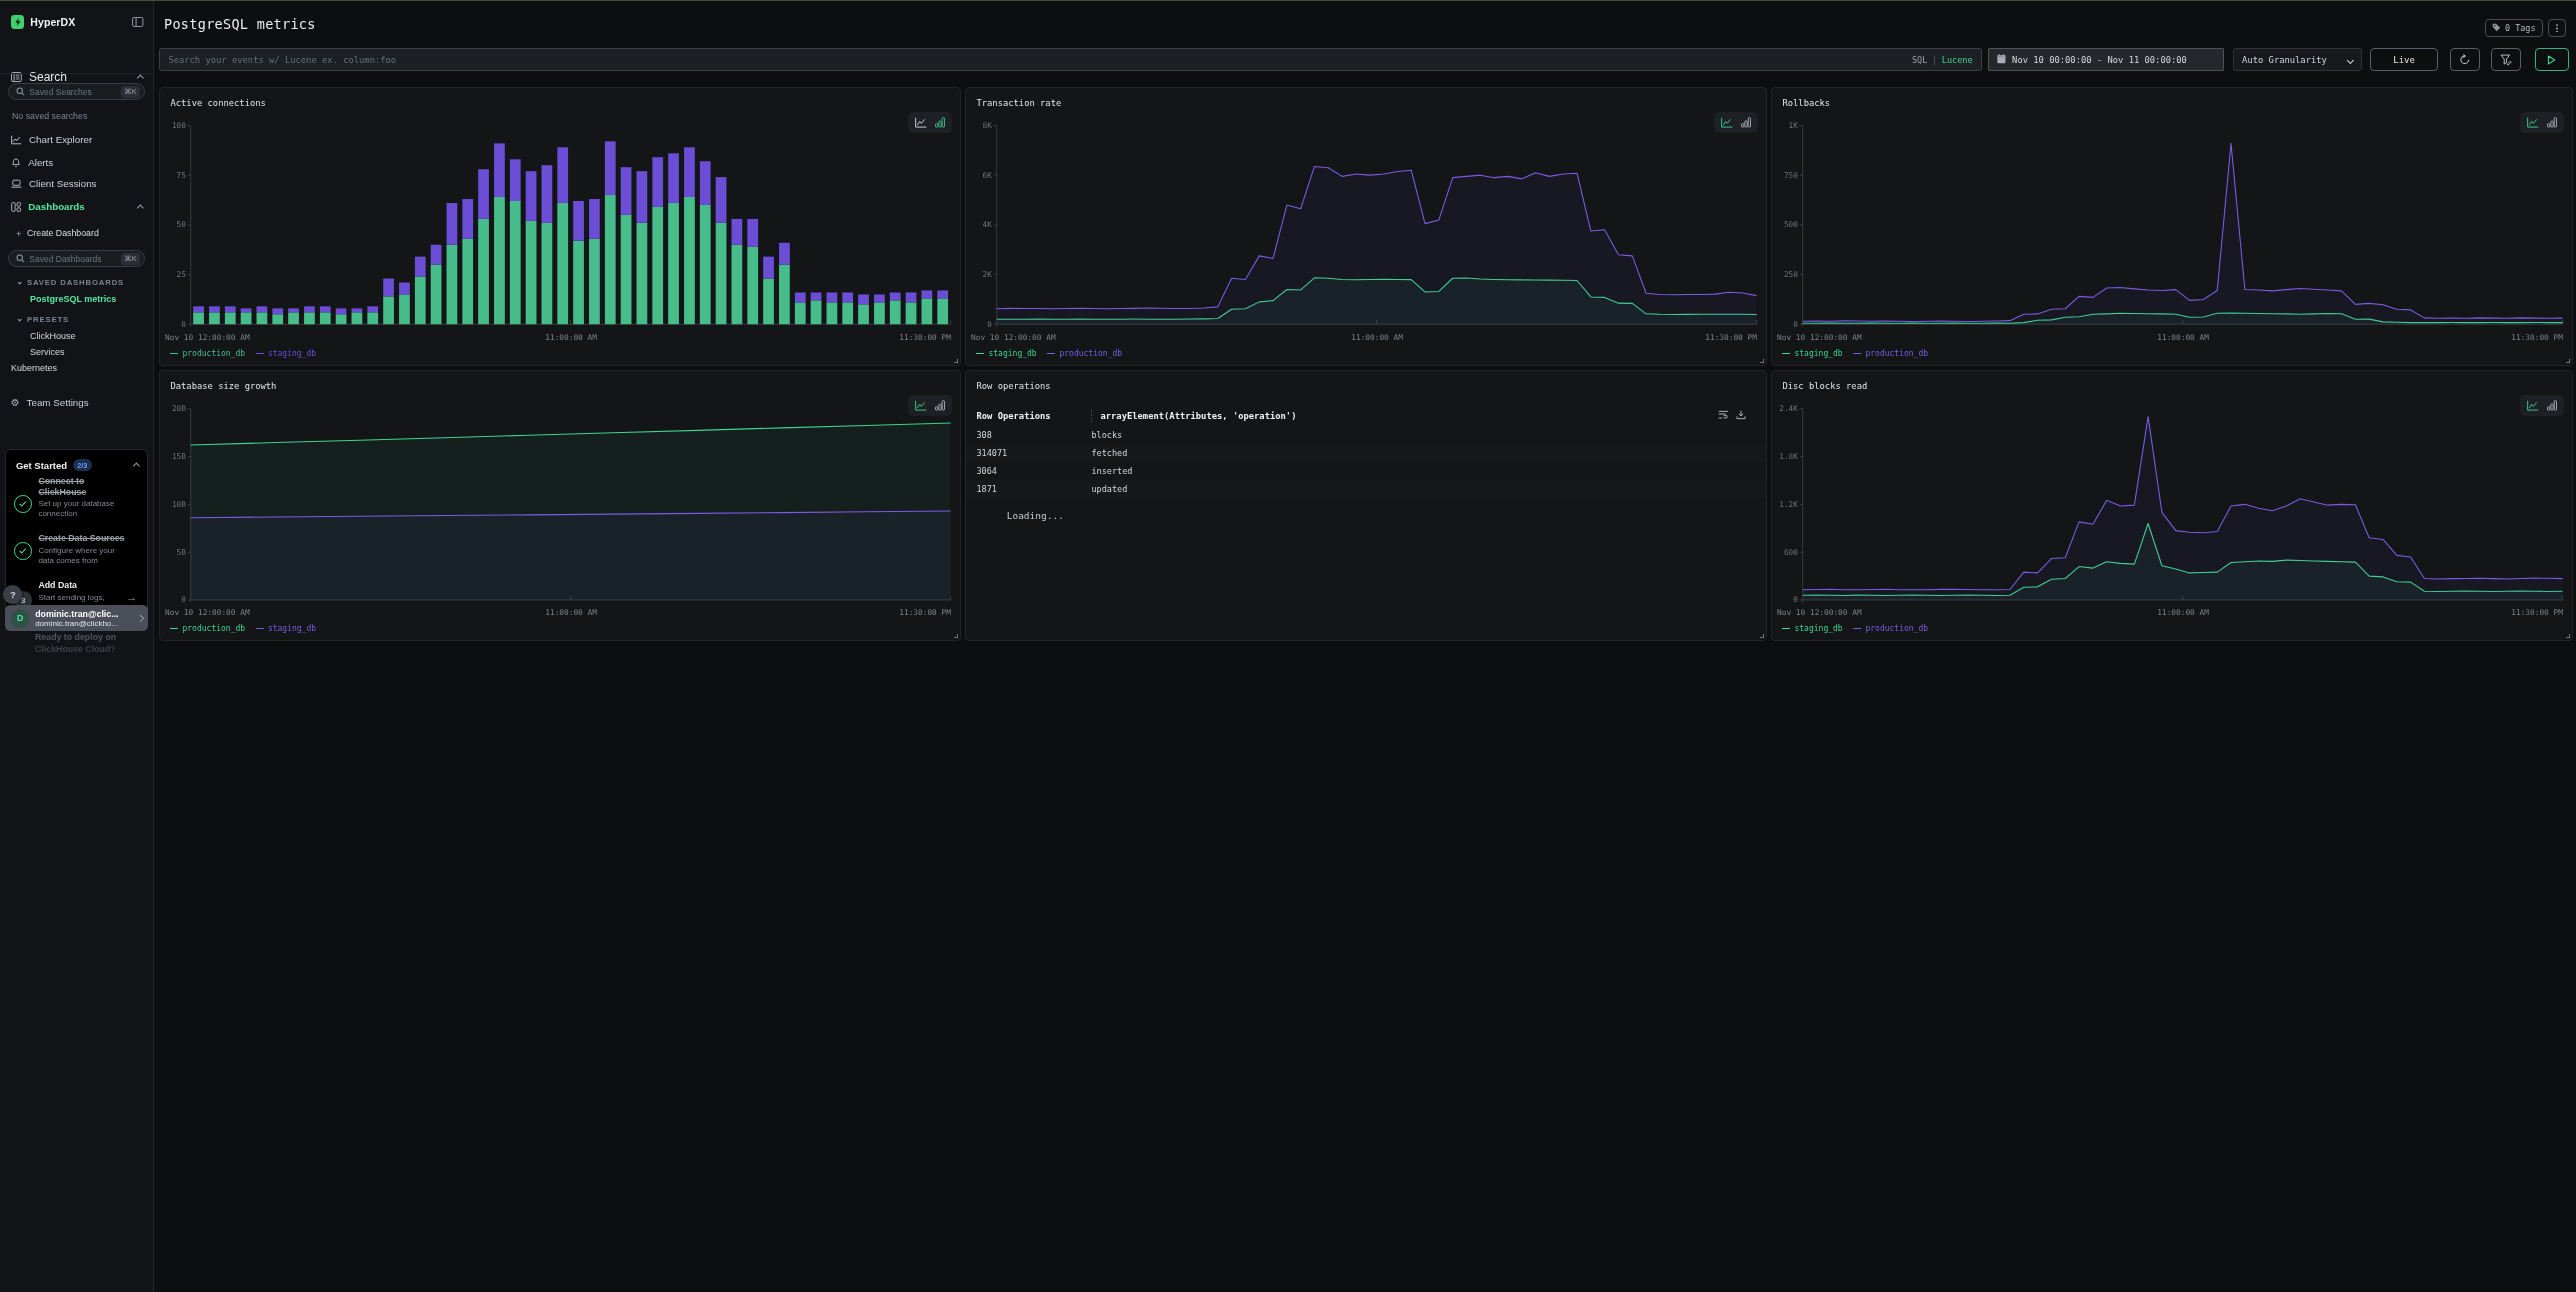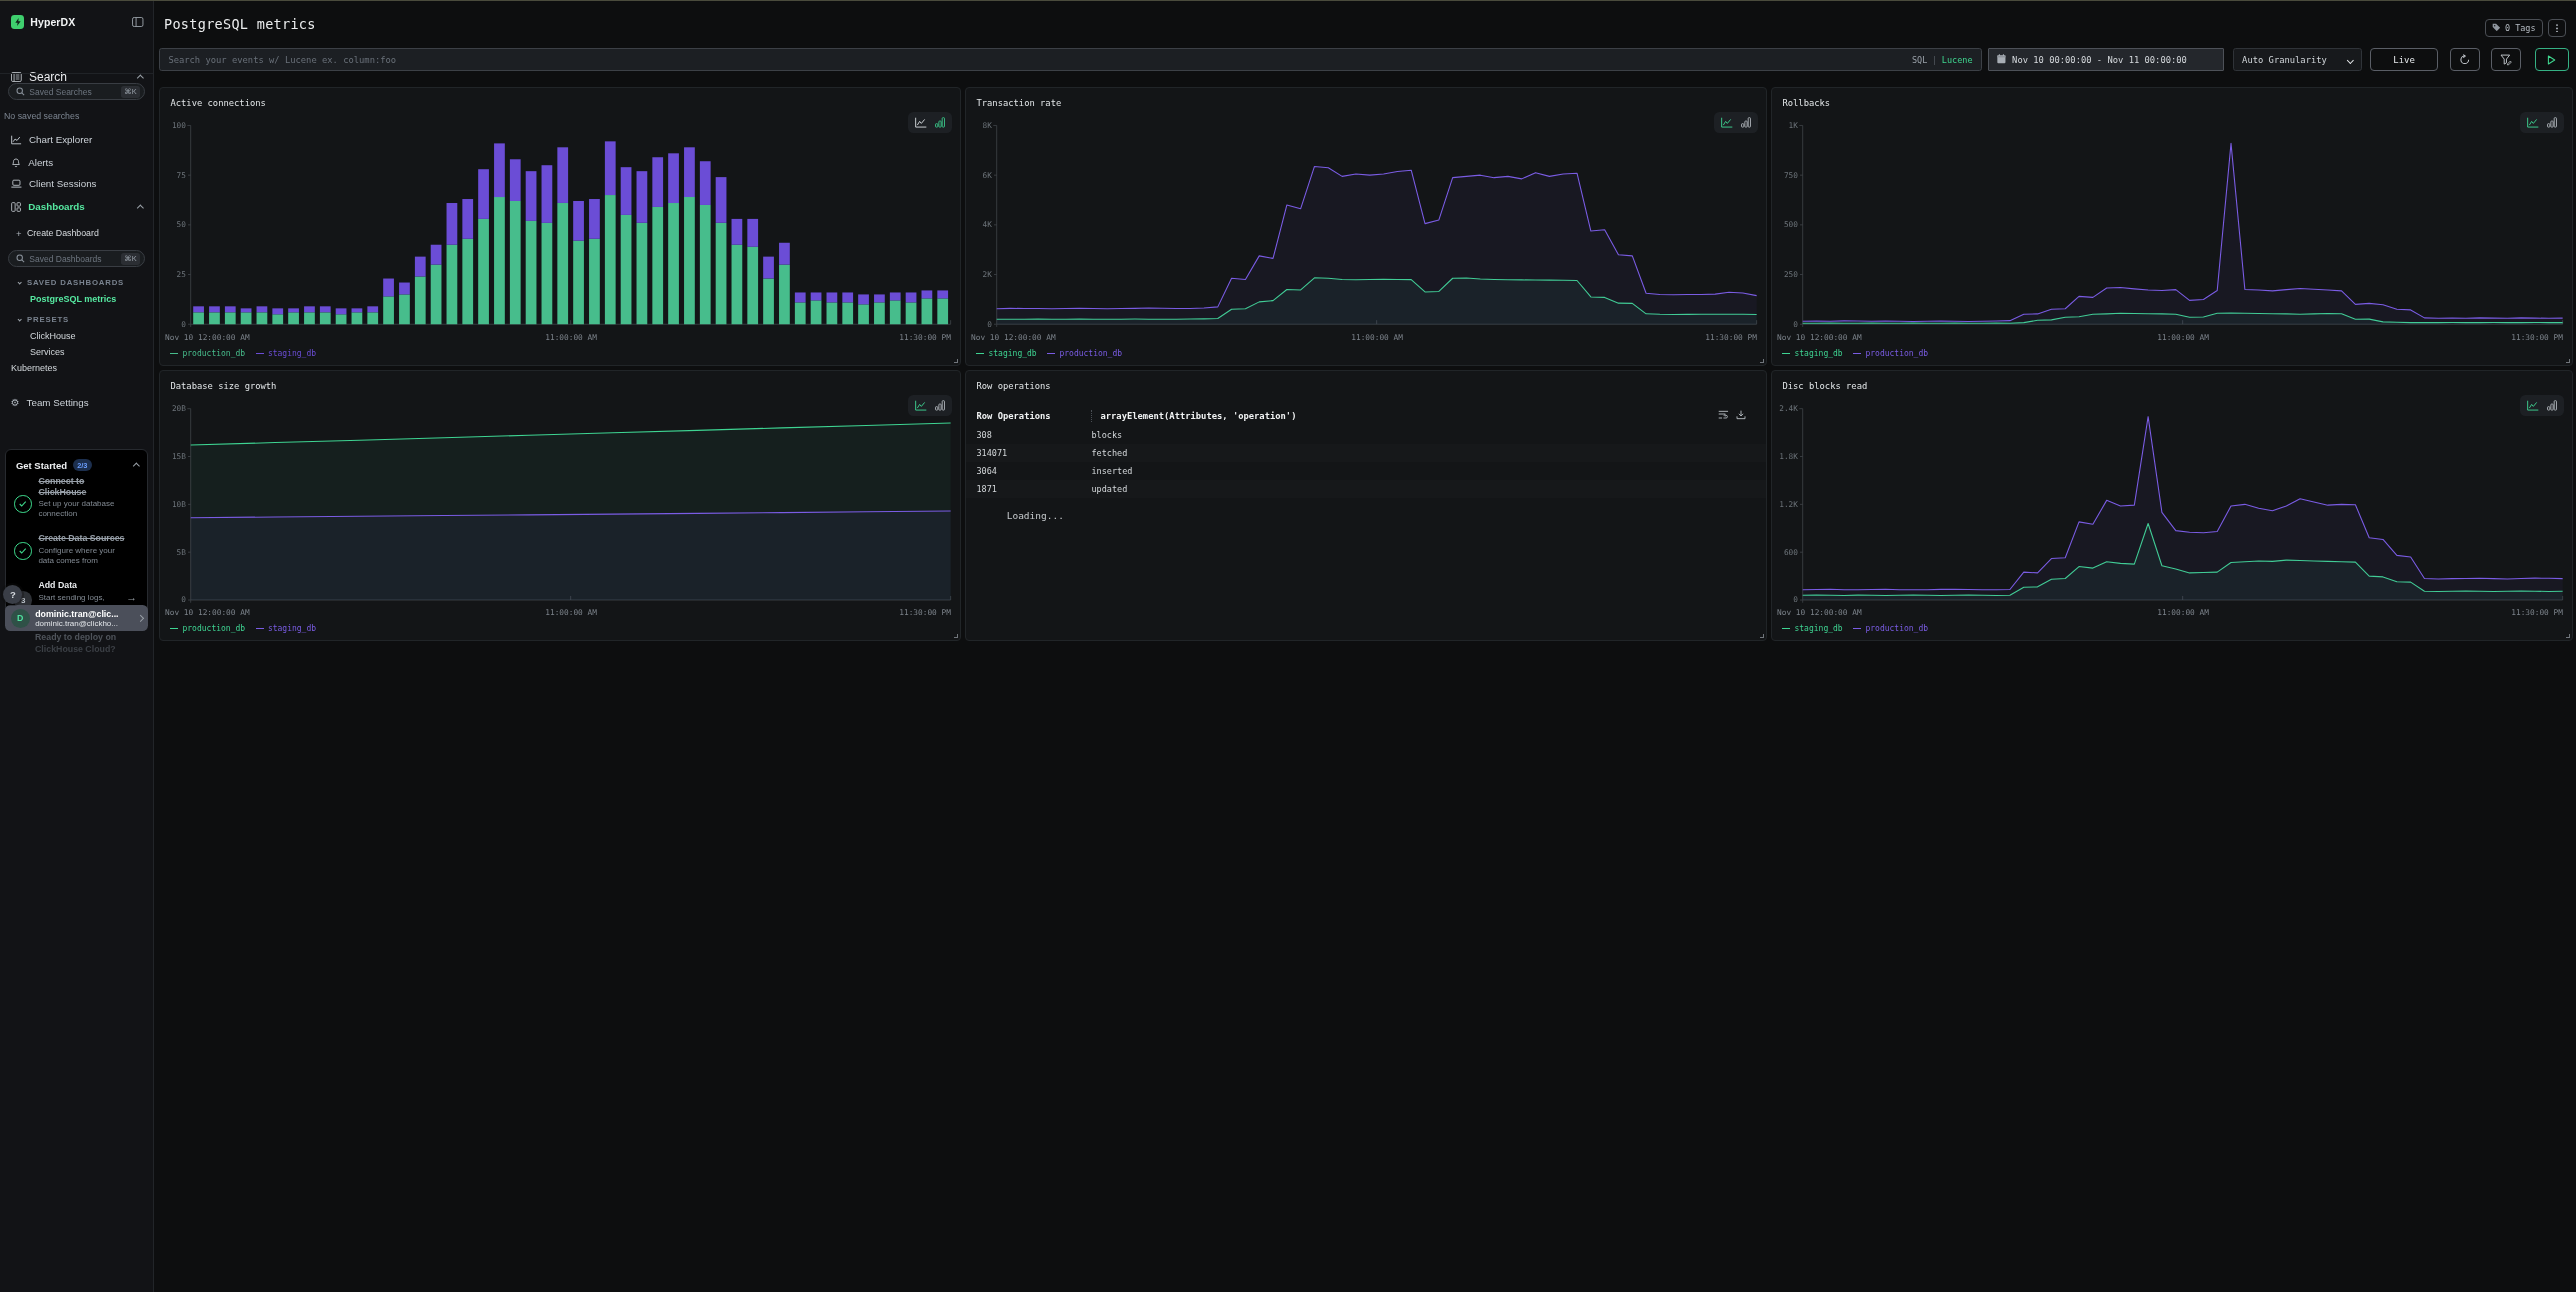--- a/index.html
+++ b/index.html
@@ -17,21 +17,21 @@
   #logo-hex { width:13.5px; height:13.5px; background:#3fcf6e; border-radius:3.4px; display:flex; align-items:center; justify-content:center; }
   #brand { margin-left:6px; font-weight:bold; font-size:10.5px; color:#f2f4f5; letter-spacing:0.1px; flex:1; }
   #search-header { top:66px; height:19px; padding:0 10.8px; color:#e8eaec; font-size:12px; }
   #search-header .lbl { margin-left:7.4px; flex:1; }
   #sb-divider { position:absolute; top:72px; left:0; right:0; height:0.7px; background:#202327; }
   .pill { position:absolute; left:8px; right:8px; height:17px; border:0.7px solid #393d43; background:#1a1d20;
     border-radius:8.8px; display:flex; align-items:center; padding:0 4px 0 6.8px; }
   #pill1 { top:82px; } #pill2 { top:249px; }
   .pill .ph { flex:1; color:#6d757f; font-size:8.5px; margin-left:4.7px; }
   .kbd { background:#2b2e33; color:#9aa2ab; font-size:7.4px; border-radius:2.7px; padding:1.4px 3.4px; }
-  #no-saved { top:109px; padding-left:4px; color:#7d8692; font-size:8.8px; height:10.8px; }
+  #no-saved { top:109px; padding-left:12px; color:#7d8692; font-size:8.8px; height:10.8px; }
   .nav-item { height:19px; padding:0 10.8px; color:#ccd2d8; font-size:9.8px; cursor:pointer; }
   .nav-item .lbl { margin-left:7.4px; flex:1; }
   #nav-chart-explorer { top:129px; } #nav-alerts { top:152px; } #nav-client-sessions { top:173px; }
   #nav-dashboards { top:196px; color:#56e9a1; font-weight:bold; }
   #create-dashboard { top:225px; height:13.5px; padding-left:16px; color:#d9dde1; font-size:8.8px; cursor:pointer; }
   #create-dashboard .plus { font-size:9.5px; color:#aeb5bc; margin-right:5.4px; }
   .sec-header { height:10.8px; padding-left:17.6px; color:#79828e; font-size:7.8px; letter-spacing:0.8px; font-weight:bold; cursor:pointer; }
   #saved-dash-header { top:276px; } #presets-header { top:313px; }
   .sec-header .lbl { margin-left:6px; }
   .dash-link { height:12px; padding-left:30px; font-size:9px; color:#d3d8dc; cursor:pointer; }

